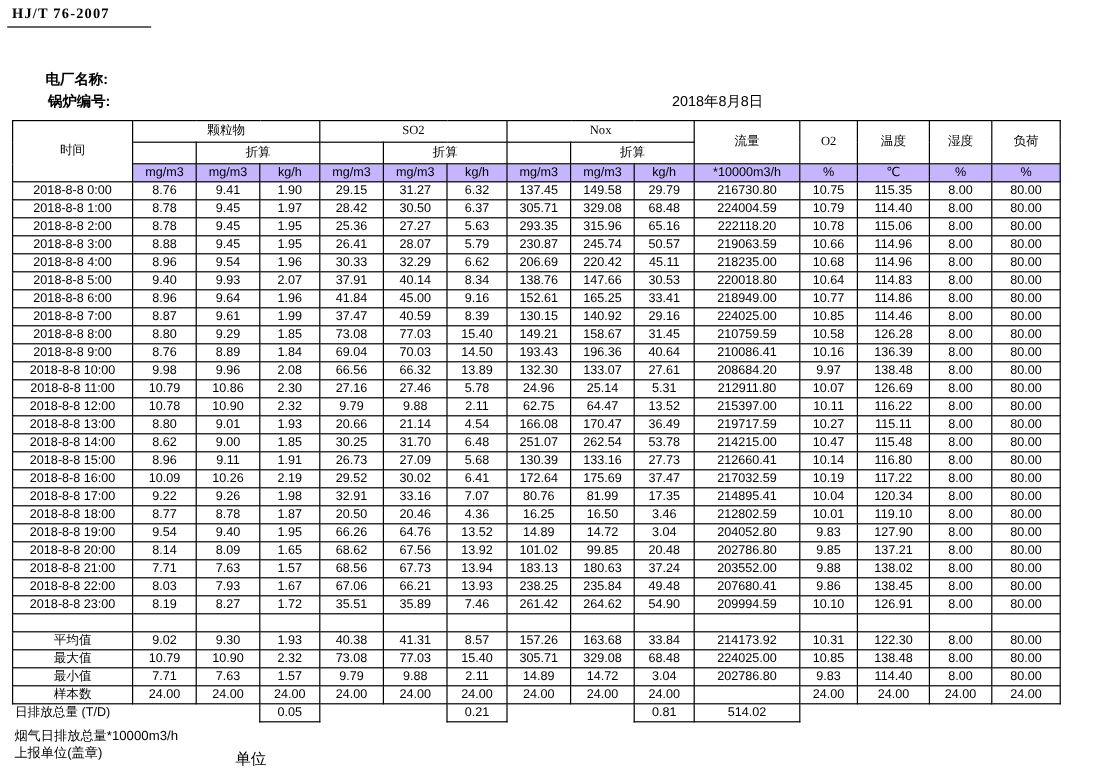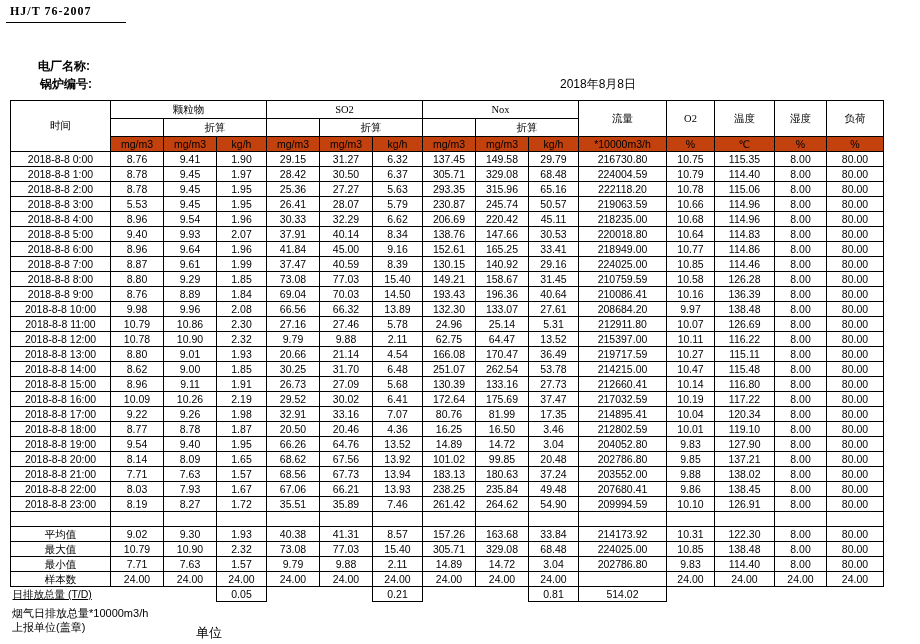--- a/index.html
+++ b/index.html
@@ -36,30 +36,30 @@
     font-size:10.5px;
     text-align:center;
     height:14px;
     padding:0;
     line-height:14px;
     font-weight:normal;
     white-space:nowrap;
   }
   .hdr{background:#ffffff;font-family:"Liberation Serif","DejaVu Serif",serif;}
   .grp{height:18px;line-height:18px;}
-  .unit-row td{background:#c2410c;height:15px;line-height:15px;font-size:10px;}
+  .unit-row td{background:#c4b5fd;height:15px;line-height:15px;font-size:10px;}
   .data td{background:#ffffff;}
   .data td.tcol{text-align:center;}
   td.num{text-align:center;}
   .blank td{border:1px solid #000;height:13px;}
   .sum td{height:15px;line-height:15px;}
   .sum td.lab{text-align:center;}
   .daily td{height:15px;line-height:15px;}
   .daily td.lab{text-align:left;padding-left:2px;border-left:none;border-right:none;border-bottom:none;border-top:none;}
-  .noborder{border:none !important;text-decoration:underline;}
+  .noborder{border:none !important;}
 
   .foot1{position:absolute;left:12px;top:606px;font-size:11px;}
   .foot2{position:absolute;left:12px;top:620px;font-size:11px;text-align:right;}
   .foot3{position:absolute;left:196px;top:624px;font-size:13px;}
 </style>
 </head>
 <body>
 
 <div class="page">
 
@@ -173,21 +173,21 @@
           <td class="num">315.96</td>
           <td class="num">65.16</td>
           <td class="num">222118.20</td>
           <td class="num">10.78</td>
           <td class="num">115.06</td>
           <td class="num">8.00</td>
           <td class="num">80.00</td>
         </tr>
         <tr class="data">
           <td class="tcol">2018-8-8 3:00</td>
-          <td class="num">5.53</td>
+          <td class="num">8.88</td>
           <td class="num">9.45</td>
           <td class="num">1.95</td>
           <td class="num">26.41</td>
           <td class="num">28.07</td>
           <td class="num">5.79</td>
           <td class="num">230.87</td>
           <td class="num">245.74</td>
           <td class="num">50.57</td>
           <td class="num">219063.59</td>
           <td class="num">10.66</td>

